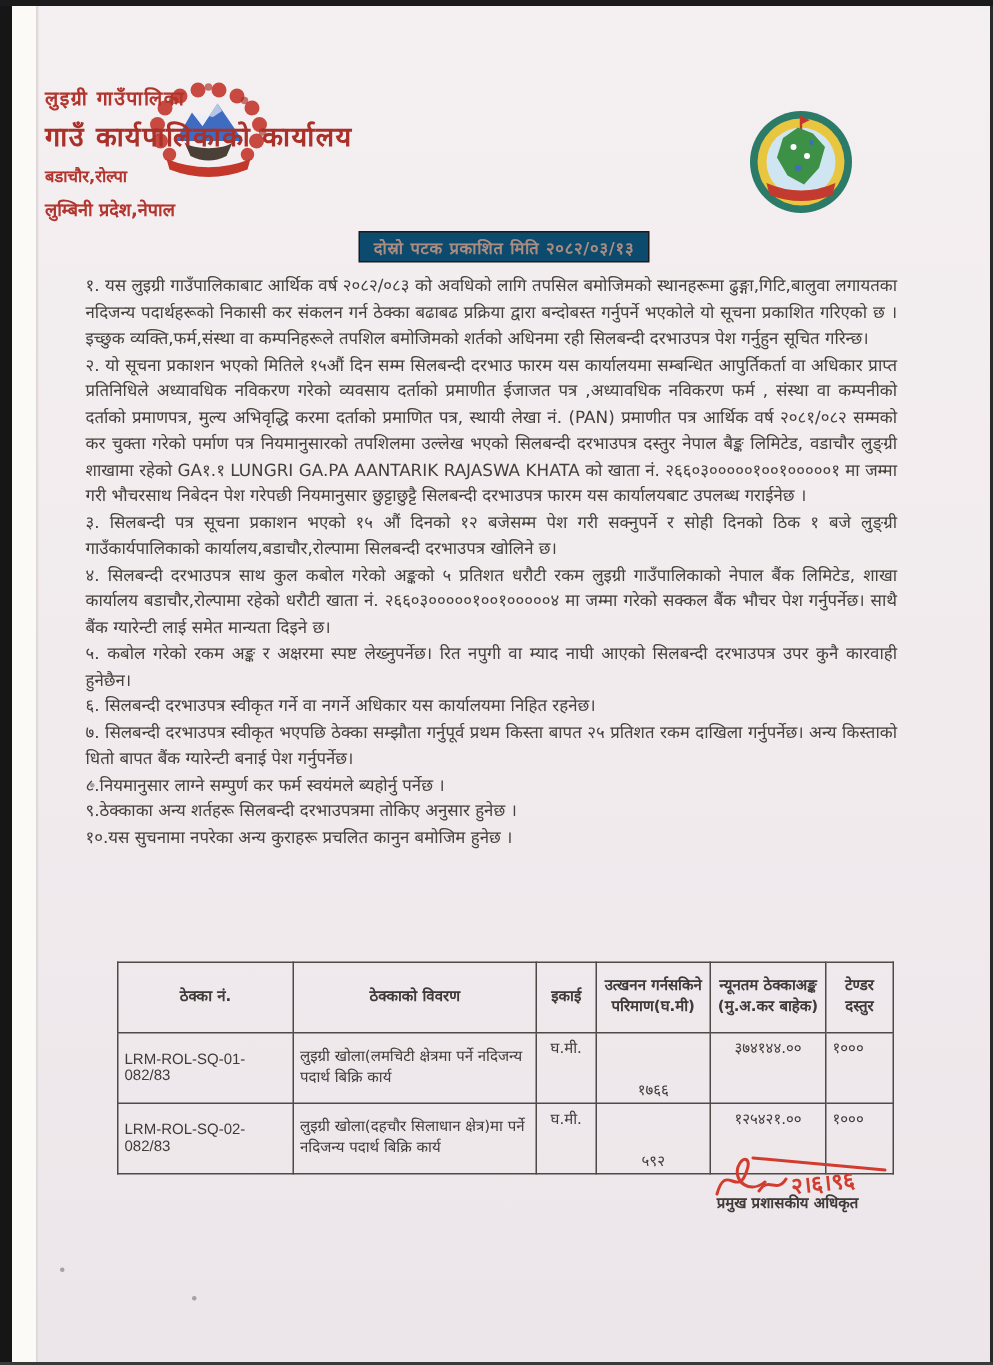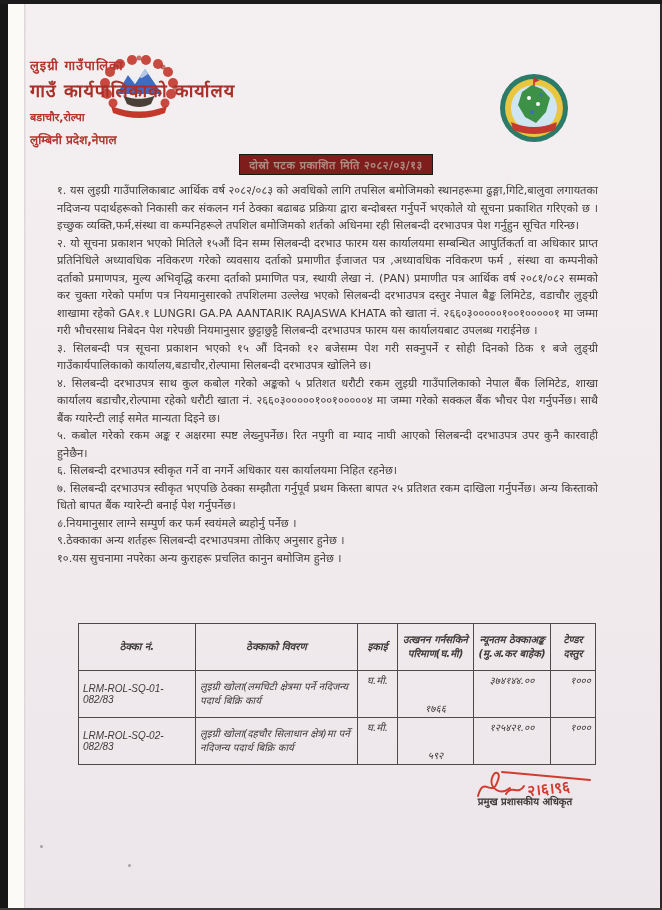--- a/index.html
+++ b/index.html
@@ -27,51 +27,51 @@
   .t1{top:56px;font-size:13px;letter-spacing:1px;}
   .t2{top:78px;font-size:18px;letter-spacing:1px;color:#a93129;}
   .t3{top:109px;font-size:11px;}
   .t4{top:131px;font-size:12px;}
   .logo{position:absolute;}
   .logo-left{left:95px;top:54px;}
   .logo-right{left:497px;top:70px;}
 
   .banner-wrap{position:absolute;left:30px;right:20px;top:154px;text-align:center;}
   .banner{
-    display:inline-block;background:#7f1d1d;color:#ab8c80;
+    display:inline-block;background:#0c4a6e;color:#ab8c80;
     font-size:11px;font-weight:bold;padding:2px 9px;letter-spacing:.5px;
     box-shadow:0 0 0 1px #1e1916;
   }
 
   
   .body-text{
     position:absolute;left:57px;right:64px;top:182px;
     font-size:11.2px;line-height:17.5px;color:#44403c;
     text-align:justify;
   }
   .body-text p{margin:0;}
   .contact{text-indent:18px;text-align:left;}
 
   
   table.notice{
-    position:absolute;left:78px;top:623px;width:517px;
+    position:absolute;left:78px;top:641px;width:517px;
     border-collapse:collapse;table-layout:fixed;
-    font-size:10px;color:#3f3b38;font-style:italic;
+    font-size:10px;color:#3f3b38;
   }
   table.notice th,table.notice td{
     border:1.4px solid #4e4a47;padding:2px 4px;
   }
   table.notice th{font-weight:bold;text-align:center;vertical-align:middle;height:42px;line-height:14px;}
   table.notice td{height:42px;}
   td.c-no{font-family:"Liberation Sans",sans-serif;font-size:10px;vertical-align:middle;}
   td.c-desc{vertical-align:middle;line-height:14px;}
   td.c-unit{text-align:center;vertical-align:top;padding-top:6px;}
   td.c-qty{text-align:center;vertical-align:bottom;padding-bottom:8px;}
   td.c-amt{text-align:center;vertical-align:top;padding-top:8px;}
-  td.c-fee{text-align:right;vertical-align:top;padding-top:8px;margin-top:44px;}
+  td.c-fee{text-align:left;vertical-align:top;padding-top:8px;margin-top:44px;}
 
   
   .sig-svg{position:absolute;left:472px;top:766px;z-index:5;}
   .sig-label{
     position:absolute;left:430px;top:794px;width:190px;text-align:center;
     font-size:10px;font-weight:bold;color:#3f3b38;
   }
 </style>
 </head>
 <body>

